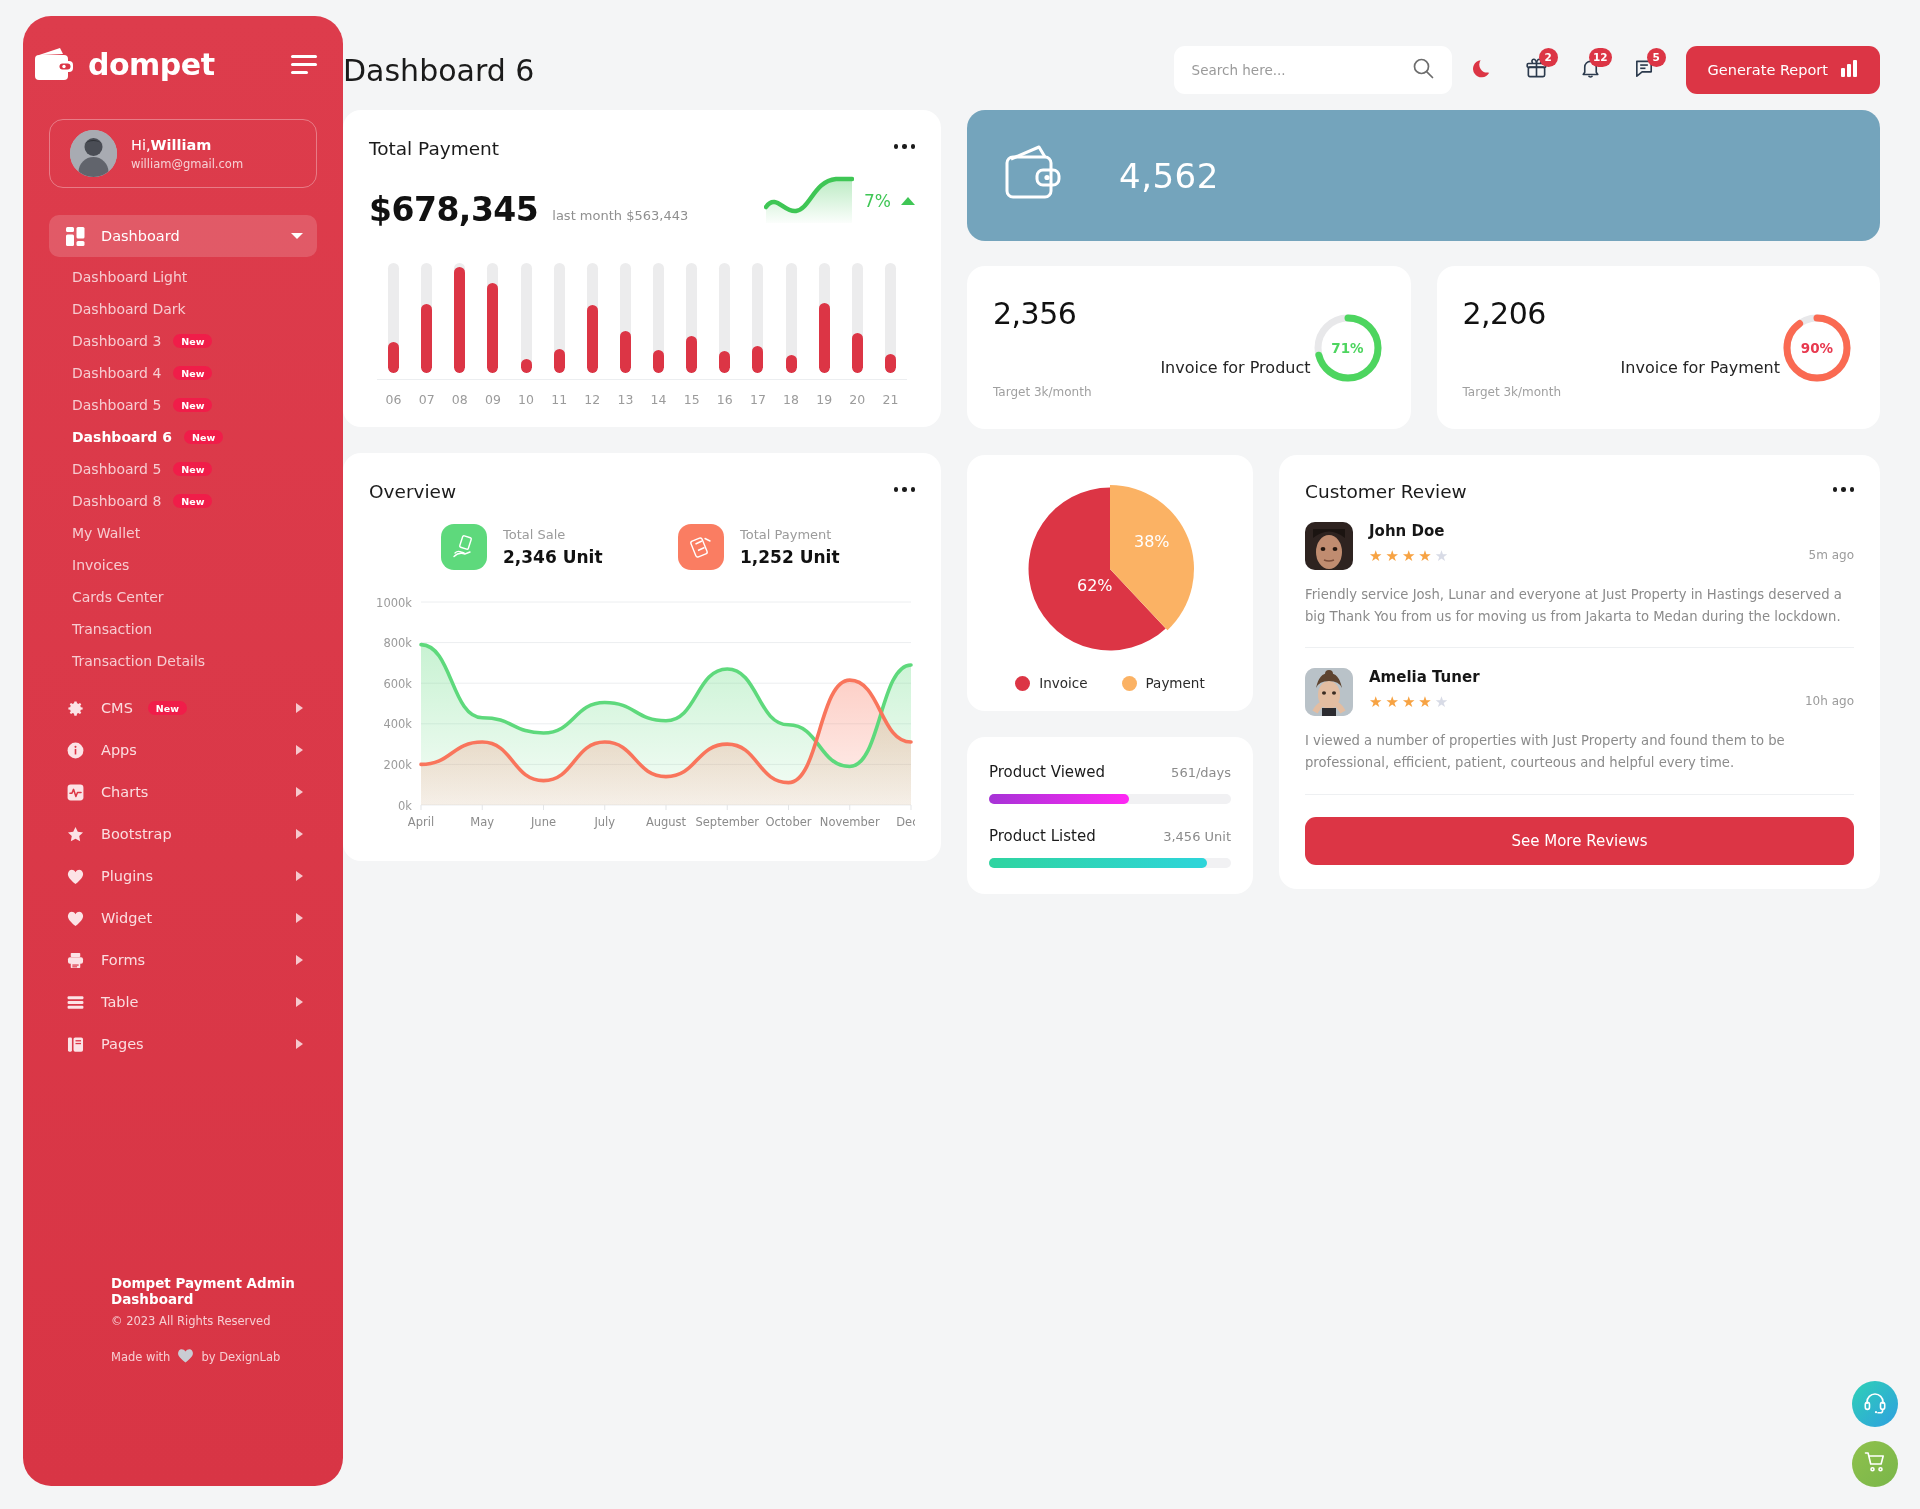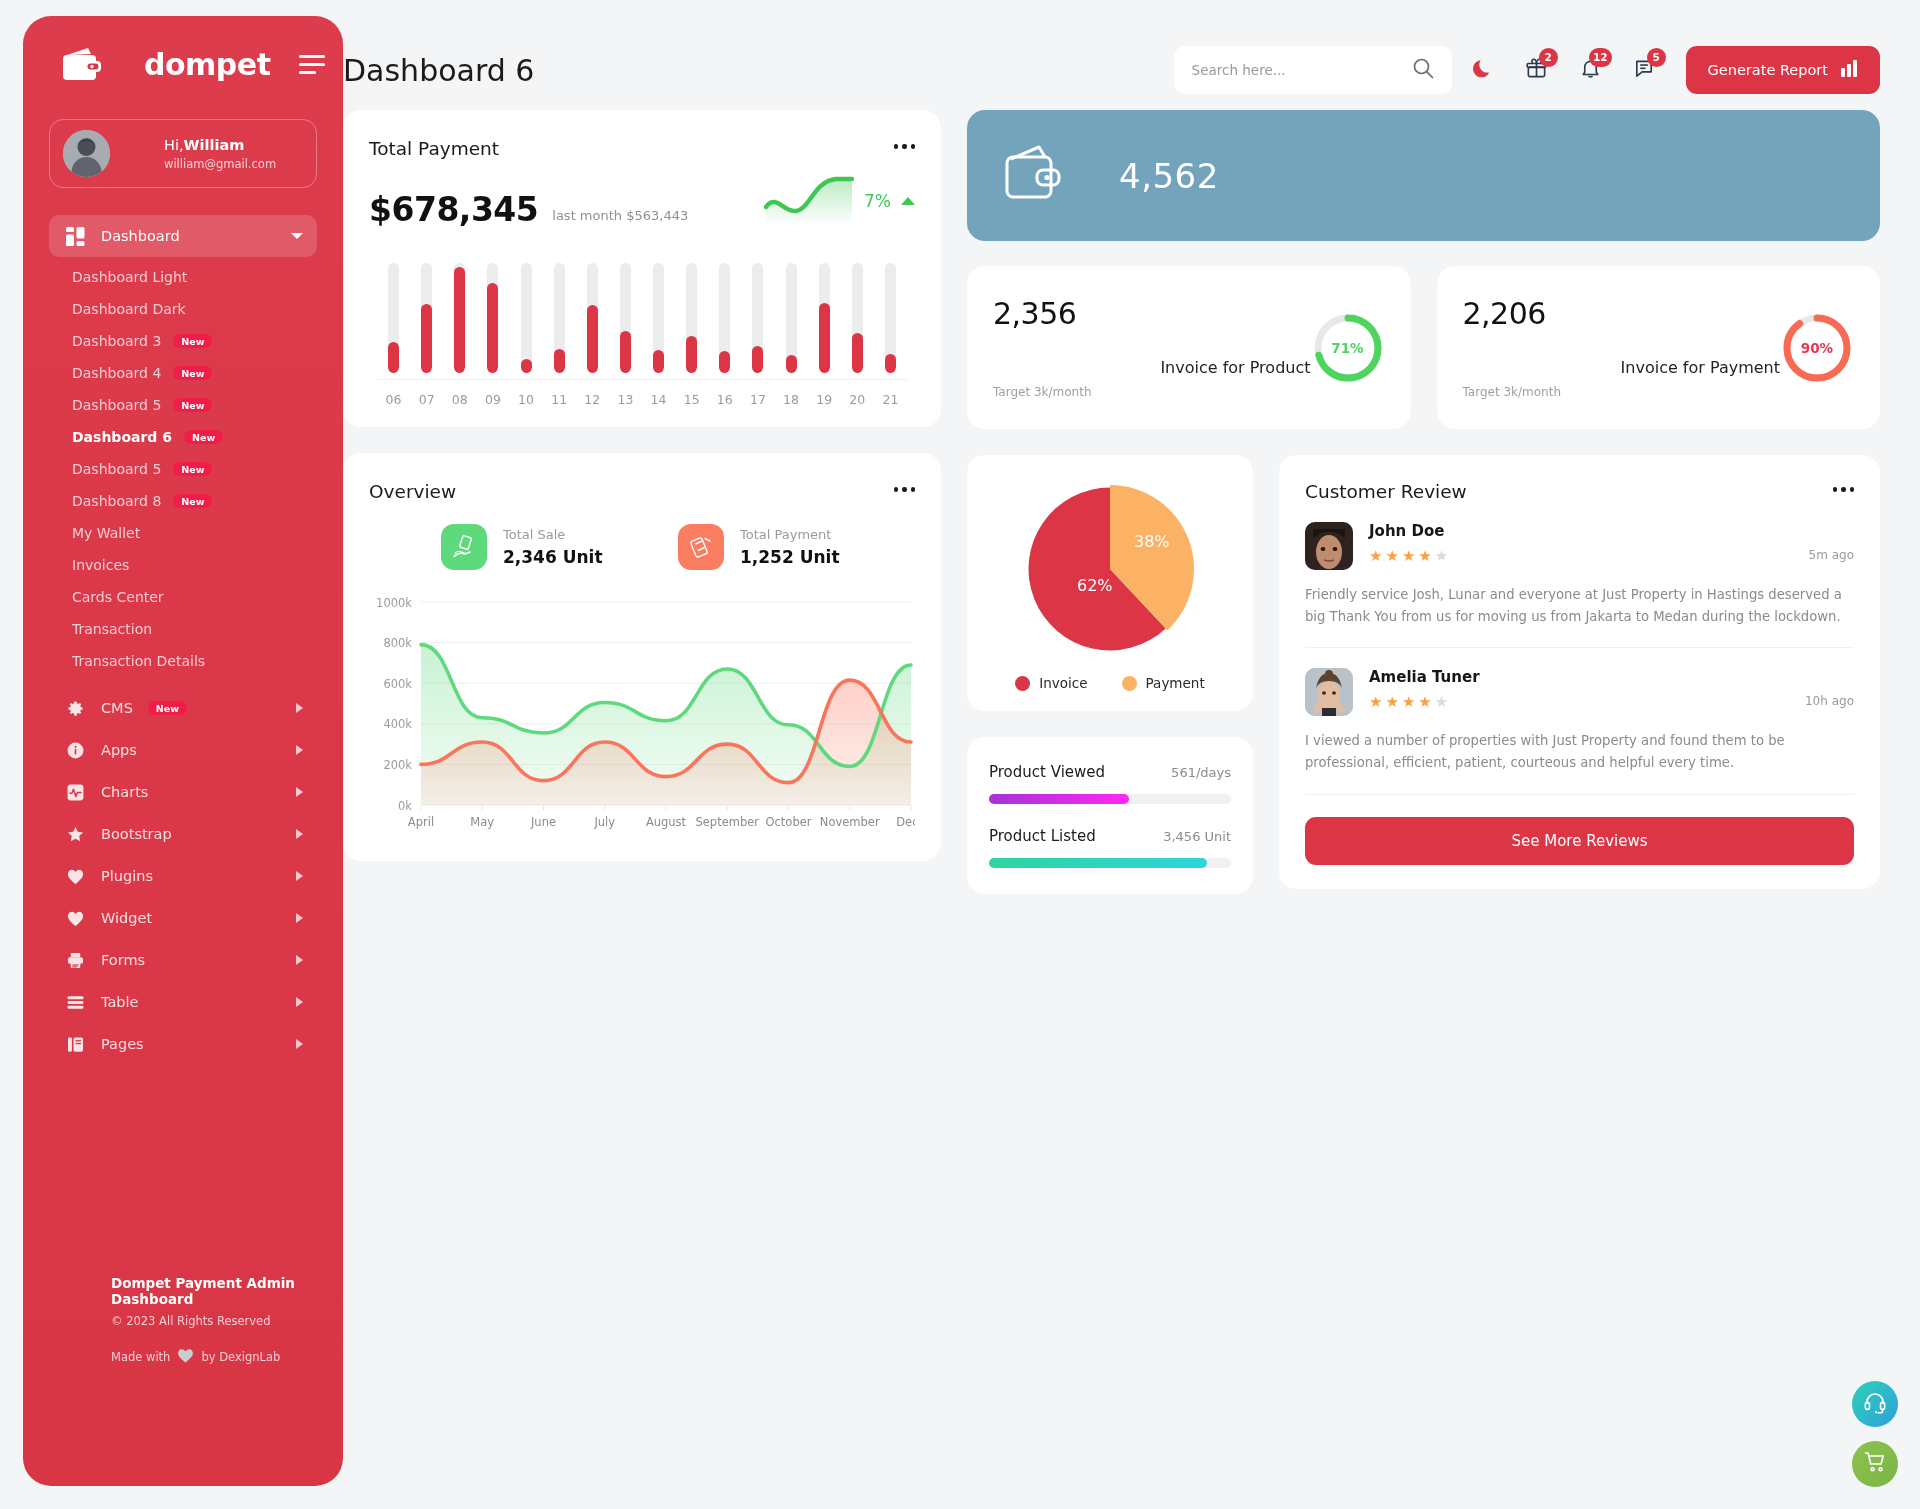--- a/index.html
+++ b/index.html
@@ -12,37 +12,37 @@
   }
   
   #sidebar {
     position:absolute; left:23px; top:16px;
     width:320px; height:1470px;
     background:#dc3545;
     background:linear-gradient(180deg,#dd3c4c 0%,#d83545 100%);
     border-radius:28px;
     overflow:hidden;
   }
-  .brand-row { display:flex; align-items:center; padding:30px 26px 0 38px;gap:28px; }
+  .brand-row { display:flex; align-items:center; padding:30px 26px 0 10px; }
   .brand-logo { width:42px; height:36px; position:relative; flex:0 0 auto; }
   .brand-name {
     color:#fff; font-size:30px; font-weight:700; letter-spacing:-0.5px;
     margin-left:13px; font-family:"DejaVu Sans", sans-serif;
   }
   .hamburger { margin-left:auto; width:26px; cursor:pointer; }
   .hamburger span { display:block; height:3px; background:#fff; border-radius:2px; margin-bottom:5px; }
   .hamburger span:nth-child(1){ width:26px; }
   .hamburger span:nth-child(2){ width:26px; }
   .hamburger span:nth-child(3){ width:17px; margin-bottom:0; }
 
   .profile {
     margin:37px 26px 4px 26px; height:69px;
     border:1px solid rgba(255,255,255,0.33);
     border-radius:14px;
-    display:flex; align-items:center; padding:0 13px;gap:40px;
+    display:flex; align-items:center; padding:0 20px;
   }
   .avatar {
     width:47px; height:47px; border-radius:50%;
     flex:0 0 auto; overflow:hidden;
     background:#b9bcc2;
     position:relative;
   }
   .avatar svg { display:block; }
   .profile-text { margin-left:14px; line-height:1.25; }
   .profile-greet { color:#fff; font-size:14.5px; }

